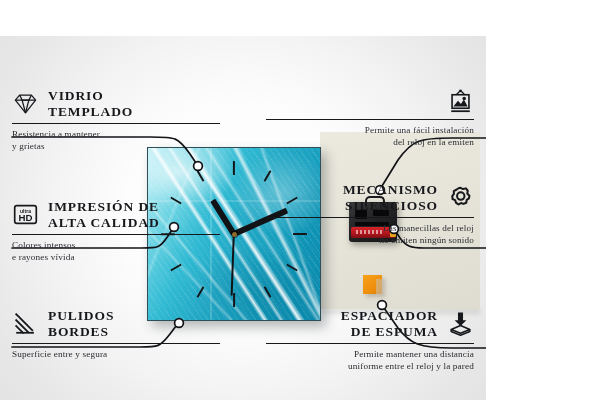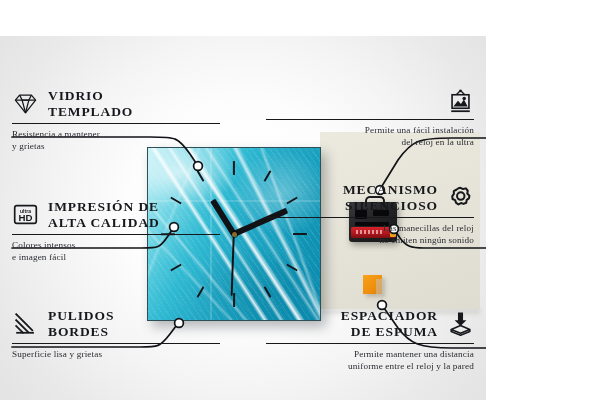--- a/index.html
+++ b/index.html
@@ -218,60 +218,60 @@
         <text x="16" y="24" text-anchor="middle" font-family="Liberation Sans, sans-serif" font-size="11.5" font-weight="700" fill="#16181c">HD</text>
       </svg>
       <div class="ctitle">
         <div>IMPRESIÓN DE</div>
         <div>ALTA CALIDAD</div>
       </div>
     </div>
     <div class="rule"></div>
     <div class="cdesc">
       <div>Colores intensos</div>
-      <div>e imagen fácil</div>
+      <div>e rayones vívida</div>
     </div>
   </div>
 
   <div class="callout left" style="top:272px;">
     <div class="chead">
       <svg class="ico" viewBox="0 0 32 32">
         <g stroke="#16181c" stroke-width="2.1" stroke-linecap="square">
           <path d="M5,5 L24,24"></path>
             <path d="M5,12 L19,26"></path>
             <path d="M5,19 L13,27"></path>
         </g>
         <path d="M5,27 H26" stroke="#16181c" stroke-width="2.1"></path>
       </svg>
       <div class="ctitle">
         <div>PULIDOS</div>
         <div>BORDES</div>
       </div>
     </div>
     <div class="rule"></div>
     <div class="cdesc">
-      <div>Superficie lisa y grietas</div>
+      <div>Superficie entre y segura</div>
     </div>
   </div>
 
   <div class="callout right" style="top:52px;">
     <div class="chead">
       <svg class="ico" viewBox="0 0 32 32">
         <path d="M16,3 L11,8 M16,3 L21,8" fill="none" stroke="#16181c" stroke-width="1.6"></path>
         <circle cx="16" cy="3.4" r="1.5" fill="#16181c"></circle>
         <rect x="6" y="8" width="20" height="16" fill="none" stroke="#16181c" stroke-width="1.9"></rect>
         <path d="M7.5,22 L13,15 L16.5,19 L20,13.5 L24.5,22 Z" fill="#16181c"></path>
         <circle cx="20.4" cy="12.4" r="2.1" fill="#16181c"></circle>
         <path d="M5,27.5 H27" stroke="#16181c" stroke-width="2.1"></path>
       </svg>
     </div>
     <div class="rule"></div>
     <div class="cdesc">
       <div>Permite una fácil instalación</div>
-      <div>del reloj en la ultra</div>
+      <div>del reloj en la emiten</div>
     </div>
   </div>
 
   <div class="callout right" style="top:146px;">
     <div class="chead">
       <svg class="ico" viewBox="0 0 32 32">
         <g fill="none" stroke="#16181c" stroke-width="2.4" stroke-linejoin="round">
           <path d="M16,4.5 L19,6 L22.4,5.2 L24.6,8 L24,11.4 L26.6,13.8 L26,17 L23.4,18.8
                    L22.8,22.2 L19.6,23.6 L16.6,22.6 L13.6,24.2 L10.8,22.4 L9.6,19.2
                    L6.6,17.8 L6.2,14.4 L8.2,11.8 L8,8.4 L11,6.8 L13.6,5 Z"></path>

